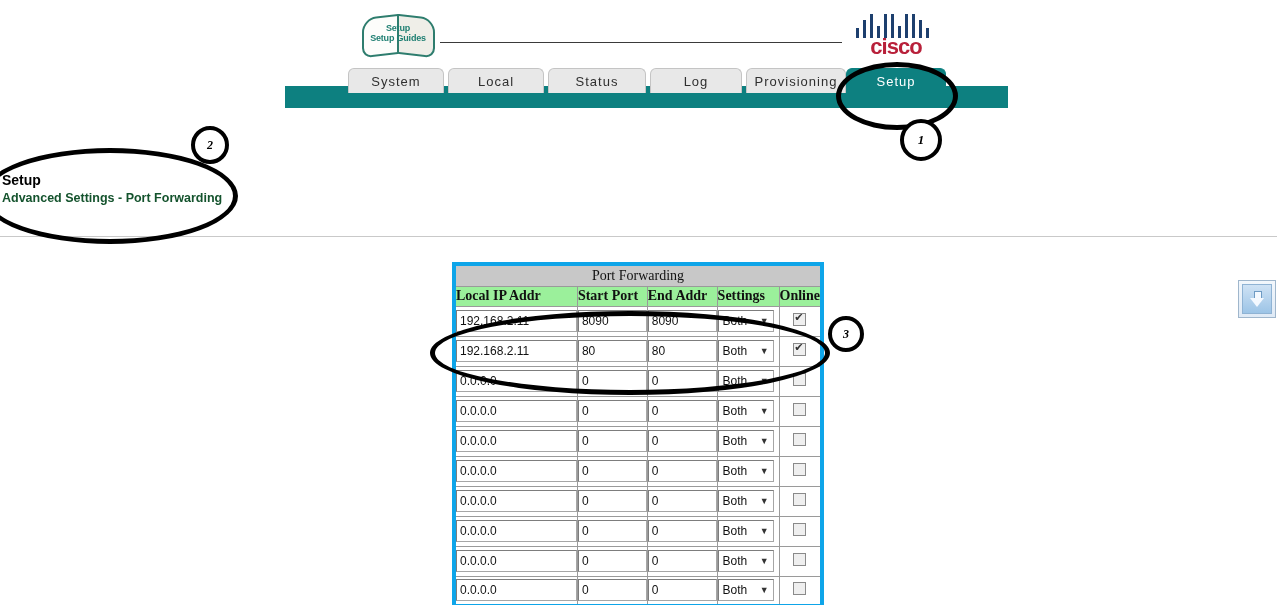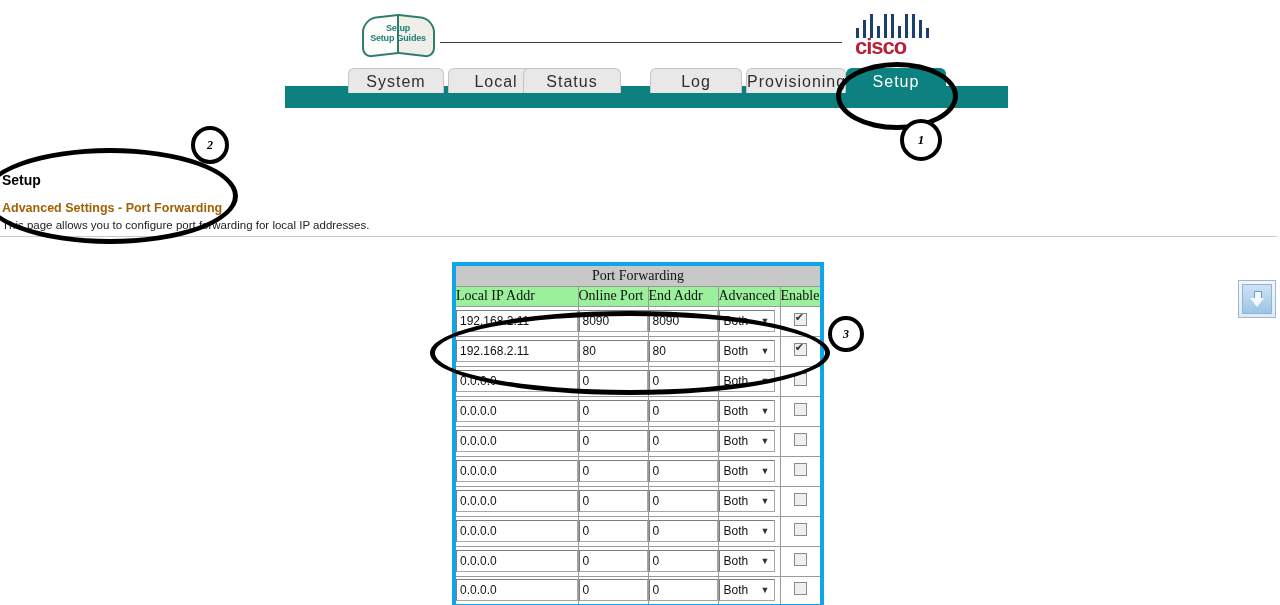--- a/index.html
+++ b/index.html
@@ -86,20 +86,21 @@
     position: absolute;
     bottom: 0;
     width: 3px;
     background: #1d3f6e;
     display: block;
   }
   #cisco-logo .cisco-word {
     position: absolute;
     left: 0; top: 24px;
     width: 82px;
+    text-align: center;
     font-family: "Liberation Sans", sans-serif;
     font-size: 22px;
     font-weight: bold;
     color: #b8203a;
     letter-spacing: -1px;
     line-height: 22px;
   }
 
   
   #tabbar {
@@ -108,21 +109,21 @@
     width: 723px; height: 22px;
     background: #0d8080;
   }
   .tab {
     position: absolute;
     top: 68px;
     height: 25px;
     line-height: 25px;
     text-align: center;
     font-family: "Liberation Sans", sans-serif;
-    font-size: 16px;
+    font-size: 13px;
     letter-spacing: 1px;
     color: #2f2f2f;
     background: #e8e8e8;
     border: 1px solid #c4c4c4;
     border-bottom: none;
     border-radius: 6px 6px 0 0;
     box-sizing: border-box;
   }
   .tab.tab-active {
     background: #0d8080;
@@ -142,23 +143,23 @@
     font-family: "Liberation Sans", sans-serif;
     font-size: 14px;
     font-weight: bold;
     color: #000;
     line-height: 17px;
   }
   #page-subtitle {
     font-family: "Liberation Sans", sans-serif;
     font-size: 12.5px;
     font-weight: bold;
-    color: #a16207;
+    color: #14532d;
     line-height: 16px;
-    margin-top: 11px;
+    margin-top: 1px;
   }
   #page-desc {
     font-family: "Liberation Sans", sans-serif;
     font-size: 11.5px;
     color: #222;
     line-height: 16px;
     margin-top: 1px;
   }
   #title-rule {
     position: absolute;
@@ -189,21 +190,21 @@
     font-family: "Liberation Serif", serif;
     font-size: 14px;
     color: #111;
     height: 22px;
     font-weight: normal;
   }
   .col-head {
     background: #9bf09b;
     font-family: "Liberation Serif", serif;
     font-size: 14px;
-    font-weight: normal;
+    font-weight: bold;
     color: #111;
     text-align: left;
     height: 20px;
     padding-left: 3px;
     white-space: nowrap;
     overflow: hidden;
   }
   .cell { height: 30px; padding: 2px 3px; vertical-align: middle; margin-top: 48px; }
 
   .txt-input {
@@ -362,45 +363,44 @@
         <i style="left: 64px; height: 18px;"></i>
         <i style="left: 71px; height: 10px;"></i>
       </div>
     <div class="cisco-word">cisco</div>
   </div>
 
   <div id="tabbar"></div>
   <div id="tabs-container">
       <div class="tab" style="left: 348px; width: 96px;">System</div>
       <div class="tab" style="left: 448px; width: 96px;">Local</div>
-      <div class="tab" style="left: 523px; width: 98px;">Status</div>
+      <div class="tab" style="left: 548px; width: 98px;">Status</div>
       <div class="tab" style="left: 650px; width: 92px;">Log</div>
       <div class="tab" style="left: 746px; width: 100px; text-align: center;">Provisioning</div>
       <div class="tab tab-active" style="left: 846px; width: 100px;">Setup</div>
     </div>
 </div>
 
 <div id="title-block">
   <div id="page-title">Setup</div>
   <div id="page-subtitle">Advanced Settings - Port Forwarding</div>
-  <div id="page-desc">This page allows you to configure port forwarding for local IP addresses.</div>
 </div>
 <div id="title-rule"></div>
 
 <table id="pf-table">
   <thead>
     <tr>
       <th class="tbl-caption" colspan="5">Port Forwarding</th>
     </tr>
     <tr id="col-head-row">
         <th class="col-head c-ip">Local IP Addr</th>
-        <th class="col-head c-sp">Online Port</th>
+        <th class="col-head c-sp">Start Port</th>
         <th class="col-head c-ep">End Addr</th>
-        <th class="col-head c-pr">Advanced</th>
-        <th class="col-head c-en">Enable</th>
+        <th class="col-head c-pr">Settings</th>
+        <th class="col-head c-en">Online</th>
       </tr>
   </thead>
   <tbody id="pf-tbody">
       <tr>
         <td class="cell c-ip"><input type="text" class="txt-input" value="192.168.2.11" style=""></td>
         <td class="cell c-sp"><input type="text" class="txt-input" value="8090" style=""></td>
         <td class="cell c-ep"><input type="text" class="txt-input" value="8090" style=""></td>
         <td class="cell c-pr">
           <div class="sel-box"><span>Both</span><span class="caret">▼</span></div>
         </td>

